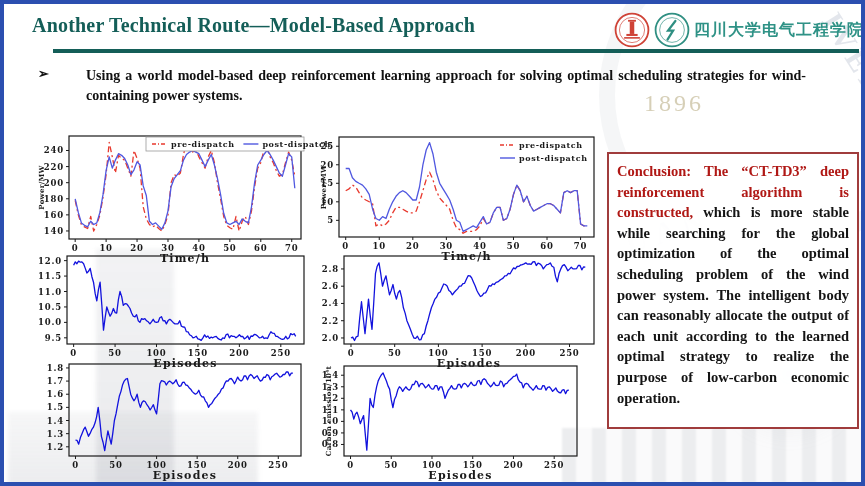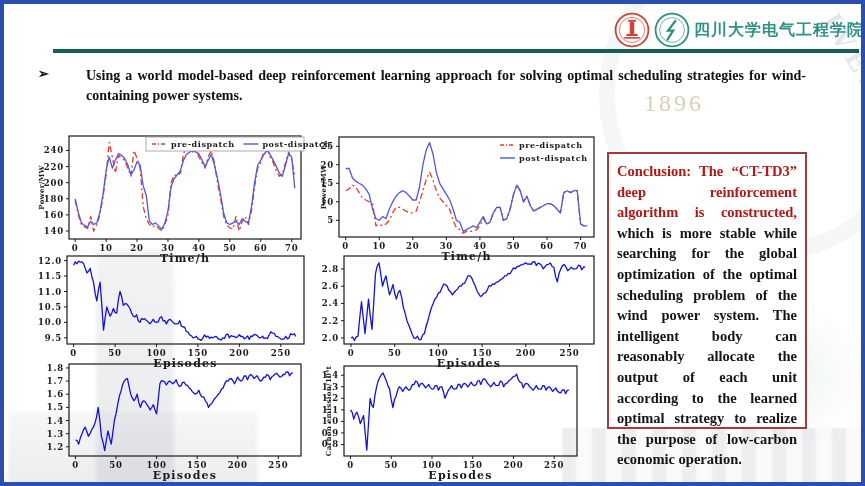--- a/index.html
+++ b/index.html
@@ -47,40 +47,41 @@
   #c4{left:320px;top:246px;width:282px;height:116px;}
   #c5{left:30px;top:352px;width:280px;height:130px;}
   #c6{left:320px;top:352px;width:282px;height:130px;}
   .chart svg{display:block;width:100%;height:100%;overflow:visible;}
   .tick{font:700 8.5px "DejaVu Serif",serif;letter-spacing:.8px;fill:#1a1a1a;}
   .axlabel{font:700 11px "DejaVu Serif",serif;letter-spacing:1.2px;fill:#1a1a1a;}
   .ylabel{font:700 7px "DejaVu Serif",serif;fill:#1a1a1a;letter-spacing:.3px;}
   .lgd{font:700 8px "DejaVu Serif",serif;letter-spacing:.6px;fill:#1a1a1a;}
   
   .conclusion{
-    position:absolute;left:603px;top:148px;width:200px;height:277px;box-sizing:border-box;
+    position:absolute;left:603px;top:148px;width:252px;height:277px;box-sizing:border-box;
     border:2px solid #a03c3c;background:rgba(255,255,255,.92);padding:7px 8px;z-index:3;
     font-size:14.5px;font-weight:700;line-height:20.6px;text-align:justify;color:#141414;
   }
   .conclusion .red{color:#b01815;}
 </style>
 </head>
 <body>
 
 <div class="slide">
 
   <div class="wm wm-circle"></div>
   <div class="wm wm-1896">1896</div>
   <div class="wm wm-arc">IVERS</div>
   <div class="wm wm-arc2">UAN</div>
   <div class="wm wm-tower"></div>
   <div class="wm wm-ground-left"></div>
   <div class="wm wm-building-right"></div>
   <div class="wm wm-trees"></div>
 
+  <div class="page-title">Another Technical Route—Model-Based Approach</div>
   <div class="logo-group">
     <div class="seal">
       <svg viewBox="0 0 32 32">
         <circle cx="16" cy="16" r="14.6" fill="#fff" stroke="#cf4236" stroke-width="1.6"></circle>
         <circle cx="16" cy="16" r="11.2" fill="none" stroke="#cf4236" stroke-width="0.6"></circle>
         <rect x="14" y="8.5" width="4" height="11" fill="#cf4236"></rect>
         <rect x="12.5" y="7" width="7" height="1.6" fill="#cf4236"></rect>
         <rect x="11" y="19.5" width="10" height="1.8" fill="#cf4236"></rect>
         <rect x="9" y="22.3" width="14" height="1.4" fill="#cf4236"></rect>
       </svg>

